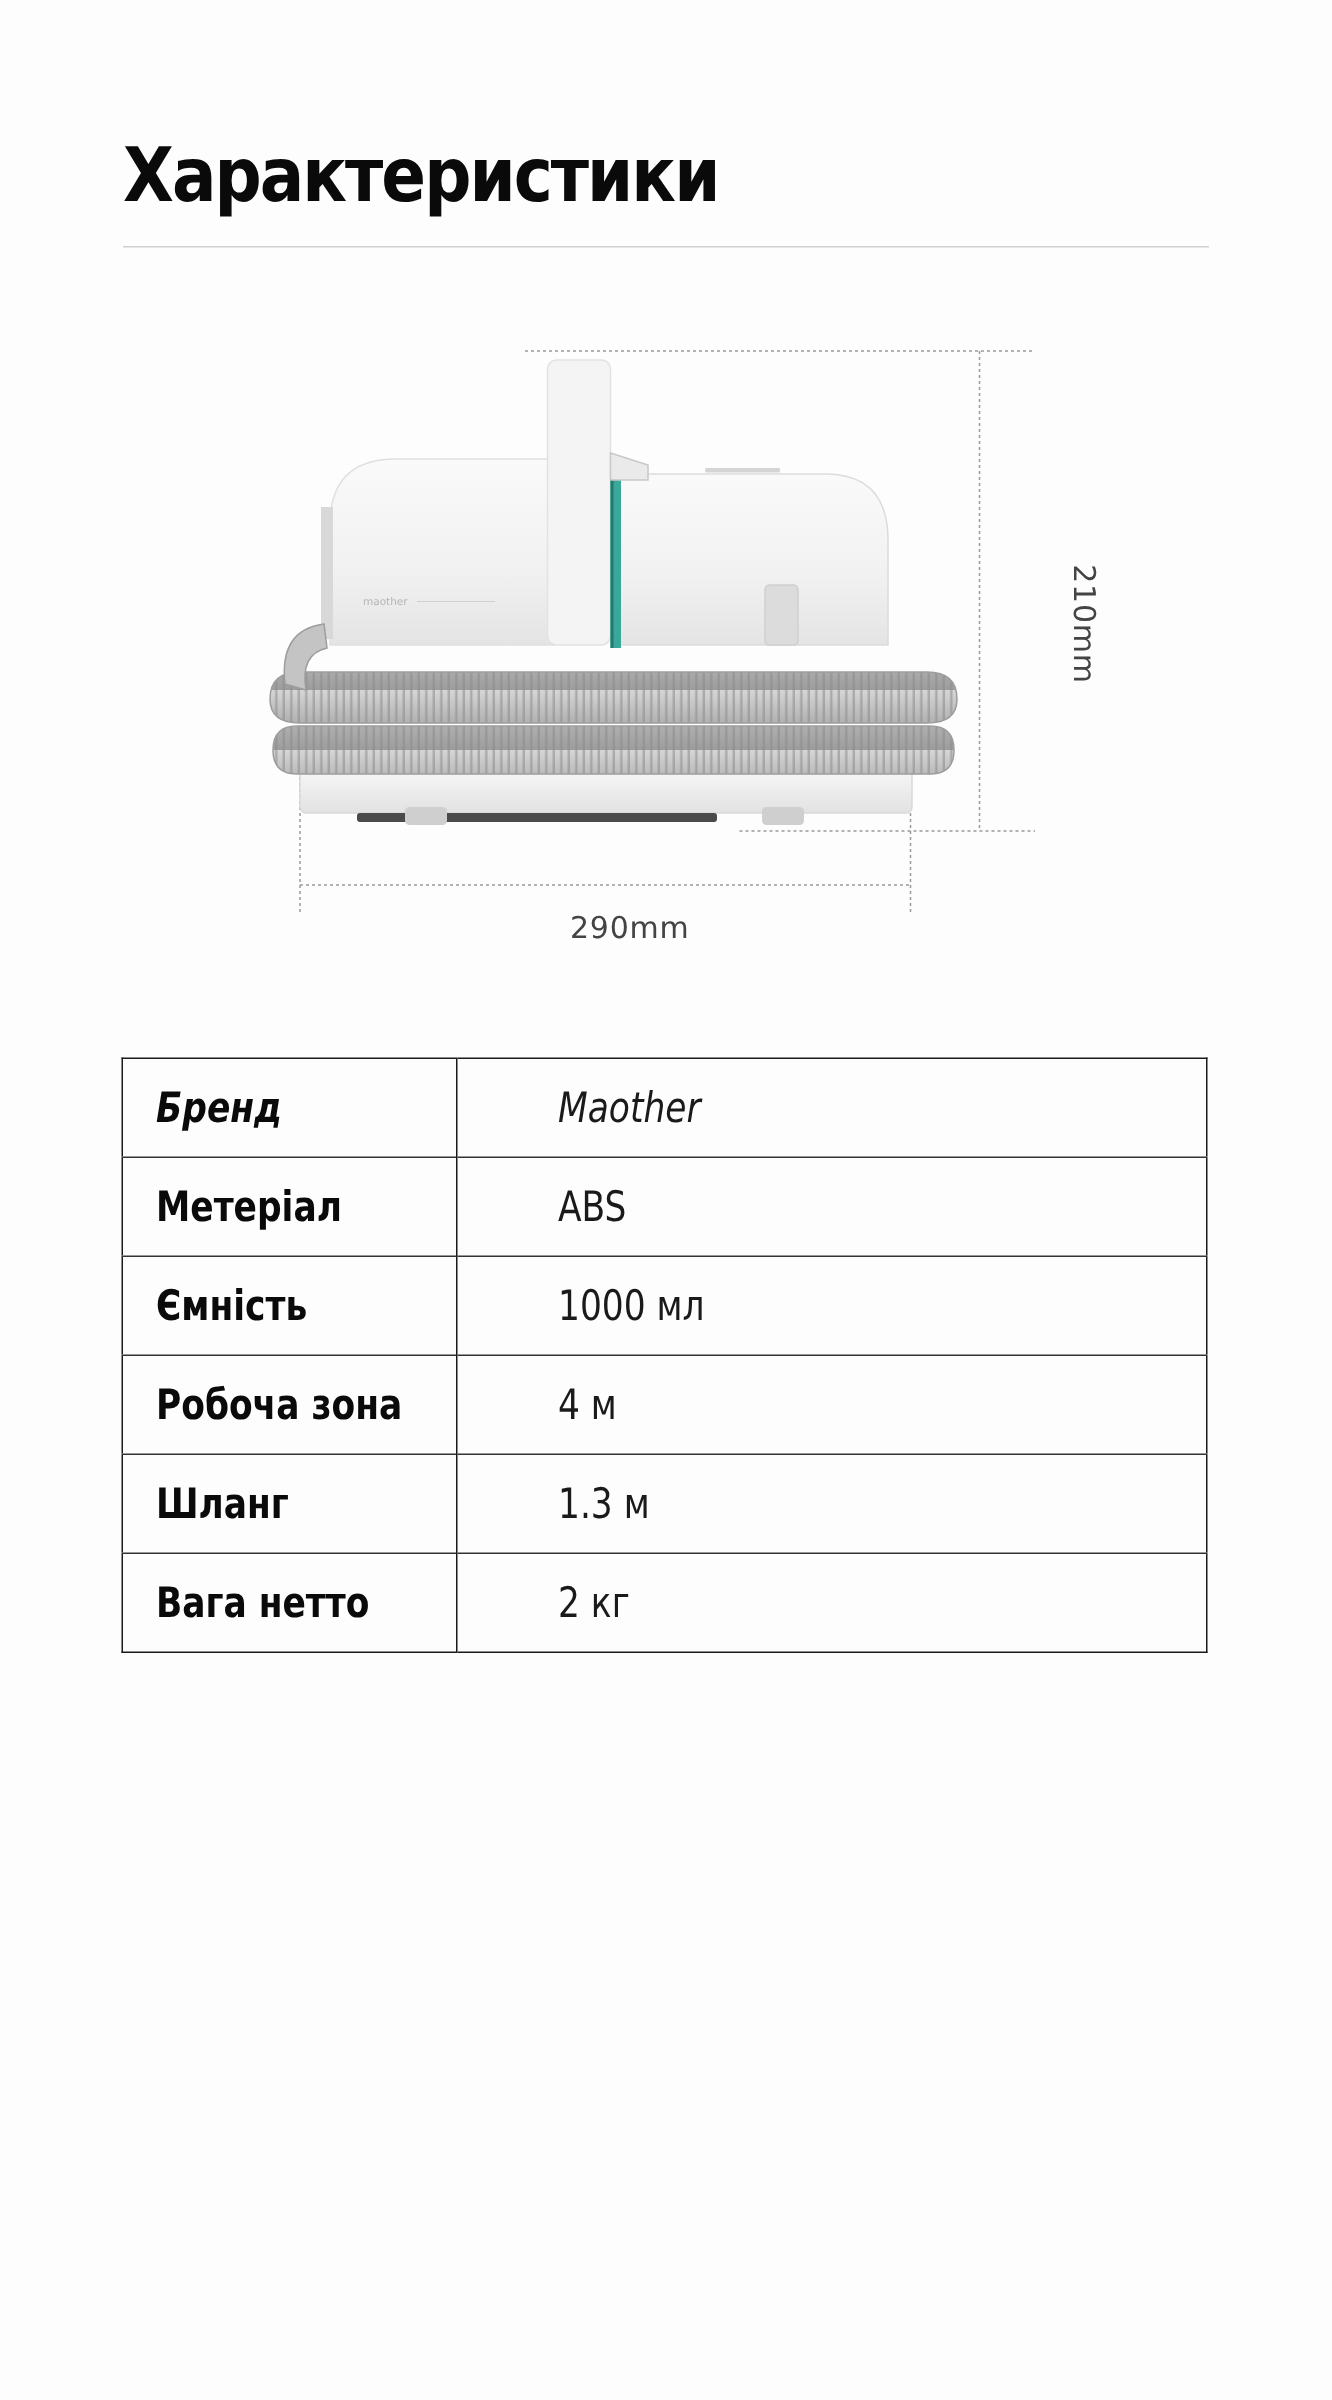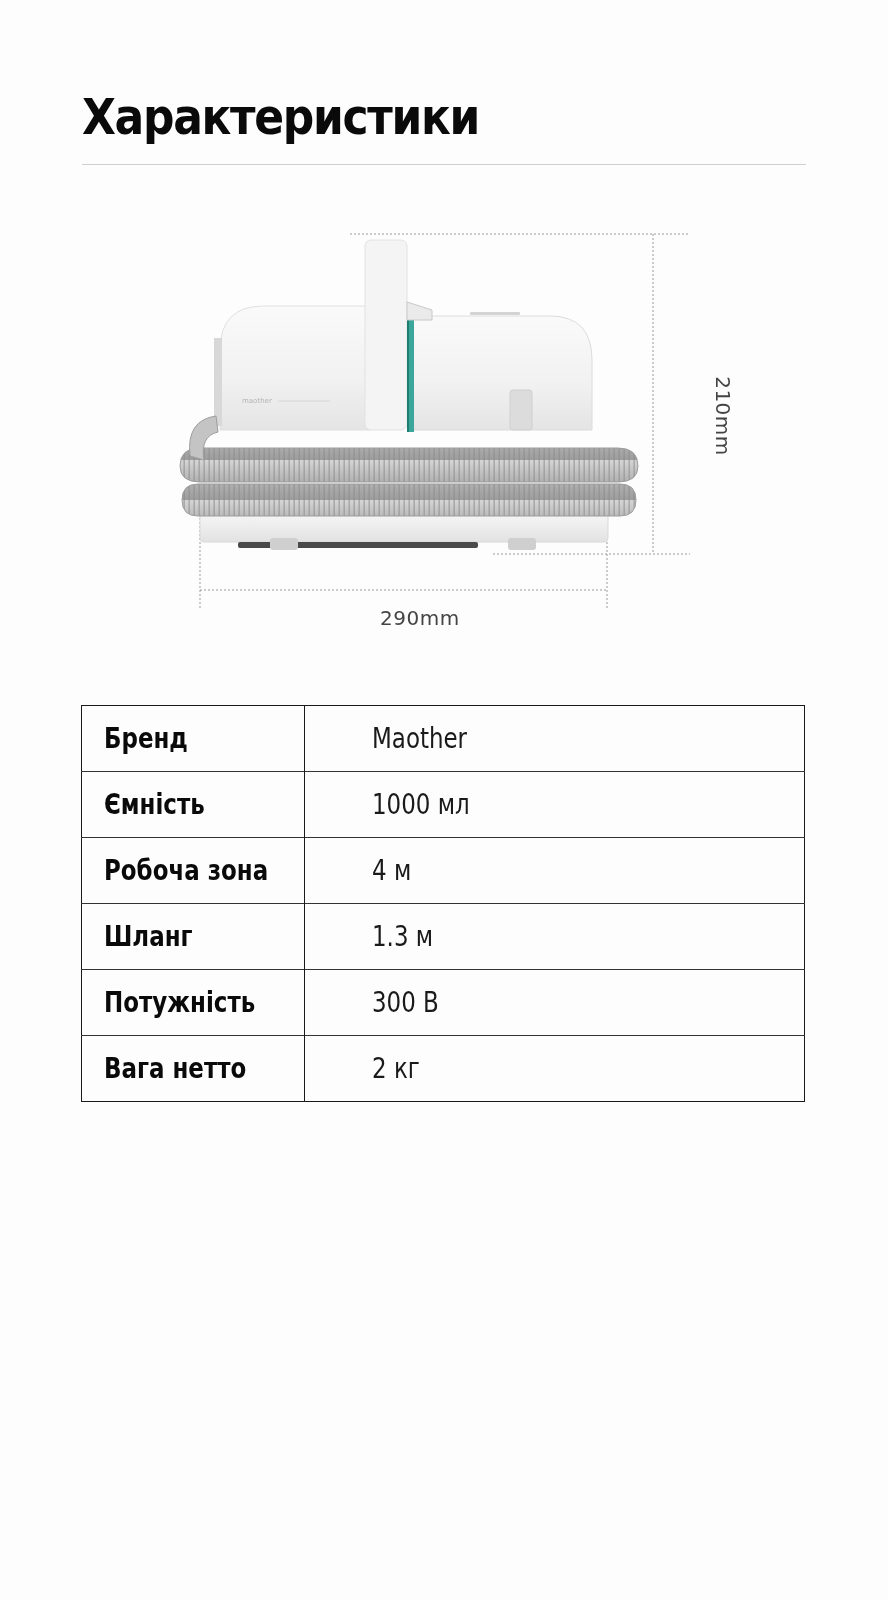--- a/index.html
+++ b/index.html
@@ -71,21 +71,21 @@
       border-collapse: collapse;
       border: 1.5px solid #1a1a1a;
     }
     .spec-table td {
       height: 66px;
       border-top: 1.5px solid #333;
       font-size: 28px;
       vertical-align: middle;
       line-height: 1;
     }
-    .spec-table tr:first-child td { border-top: none; }
+    .spec-table tr:first-child td { border-top: none; font-style: italic; }
     .spec-key {
       width: 217px;
       padding-left: 22px;
       font-weight: bold;
       border-right: 1.5px solid #1a1a1a;
       color: #0a0a0a;
     }
     .spec-key span, .spec-val span {
       display: inline-block;
       transform: scaleX(0.82);
@@ -168,33 +168,33 @@
 <div class="dim-label dim-width">290mm</div>
 <div class="dim-label dim-height">210mm</div>
 
 <table class="spec-table">
   <tbody>
     <tr>
         <td class="spec-key"><span>Бренд</span></td>
         <td class="spec-val"><span>Maother</span></td>
       </tr>
     <tr>
+        <td class="spec-key"><span>Метеріал</span></td>
+        <td class="spec-val"><span>ABS</span></td>
+      </tr>
+    <tr>
         <td class="spec-key"><span>Ємність</span></td>
         <td class="spec-val"><span>1000 мл</span></td>
       </tr>
     <tr>
         <td class="spec-key"><span>Робоча зона</span></td>
         <td class="spec-val"><span>4 м</span></td>
       </tr>
     <tr>
         <td class="spec-key"><span>Шланг</span></td>
         <td class="spec-val"><span>1.3 м</span></td>
       </tr>
     <tr>
-        <td class="spec-key"><span>Потужність</span></td>
-        <td class="spec-val"><span>300 В</span></td>
-      </tr>
-    <tr>
         <td class="spec-key"><span>Вага нетто</span></td>
         <td class="spec-val"><span>2 кг</span></td>
       </tr>
   </tbody>
 </table>
 
 </body></html>

